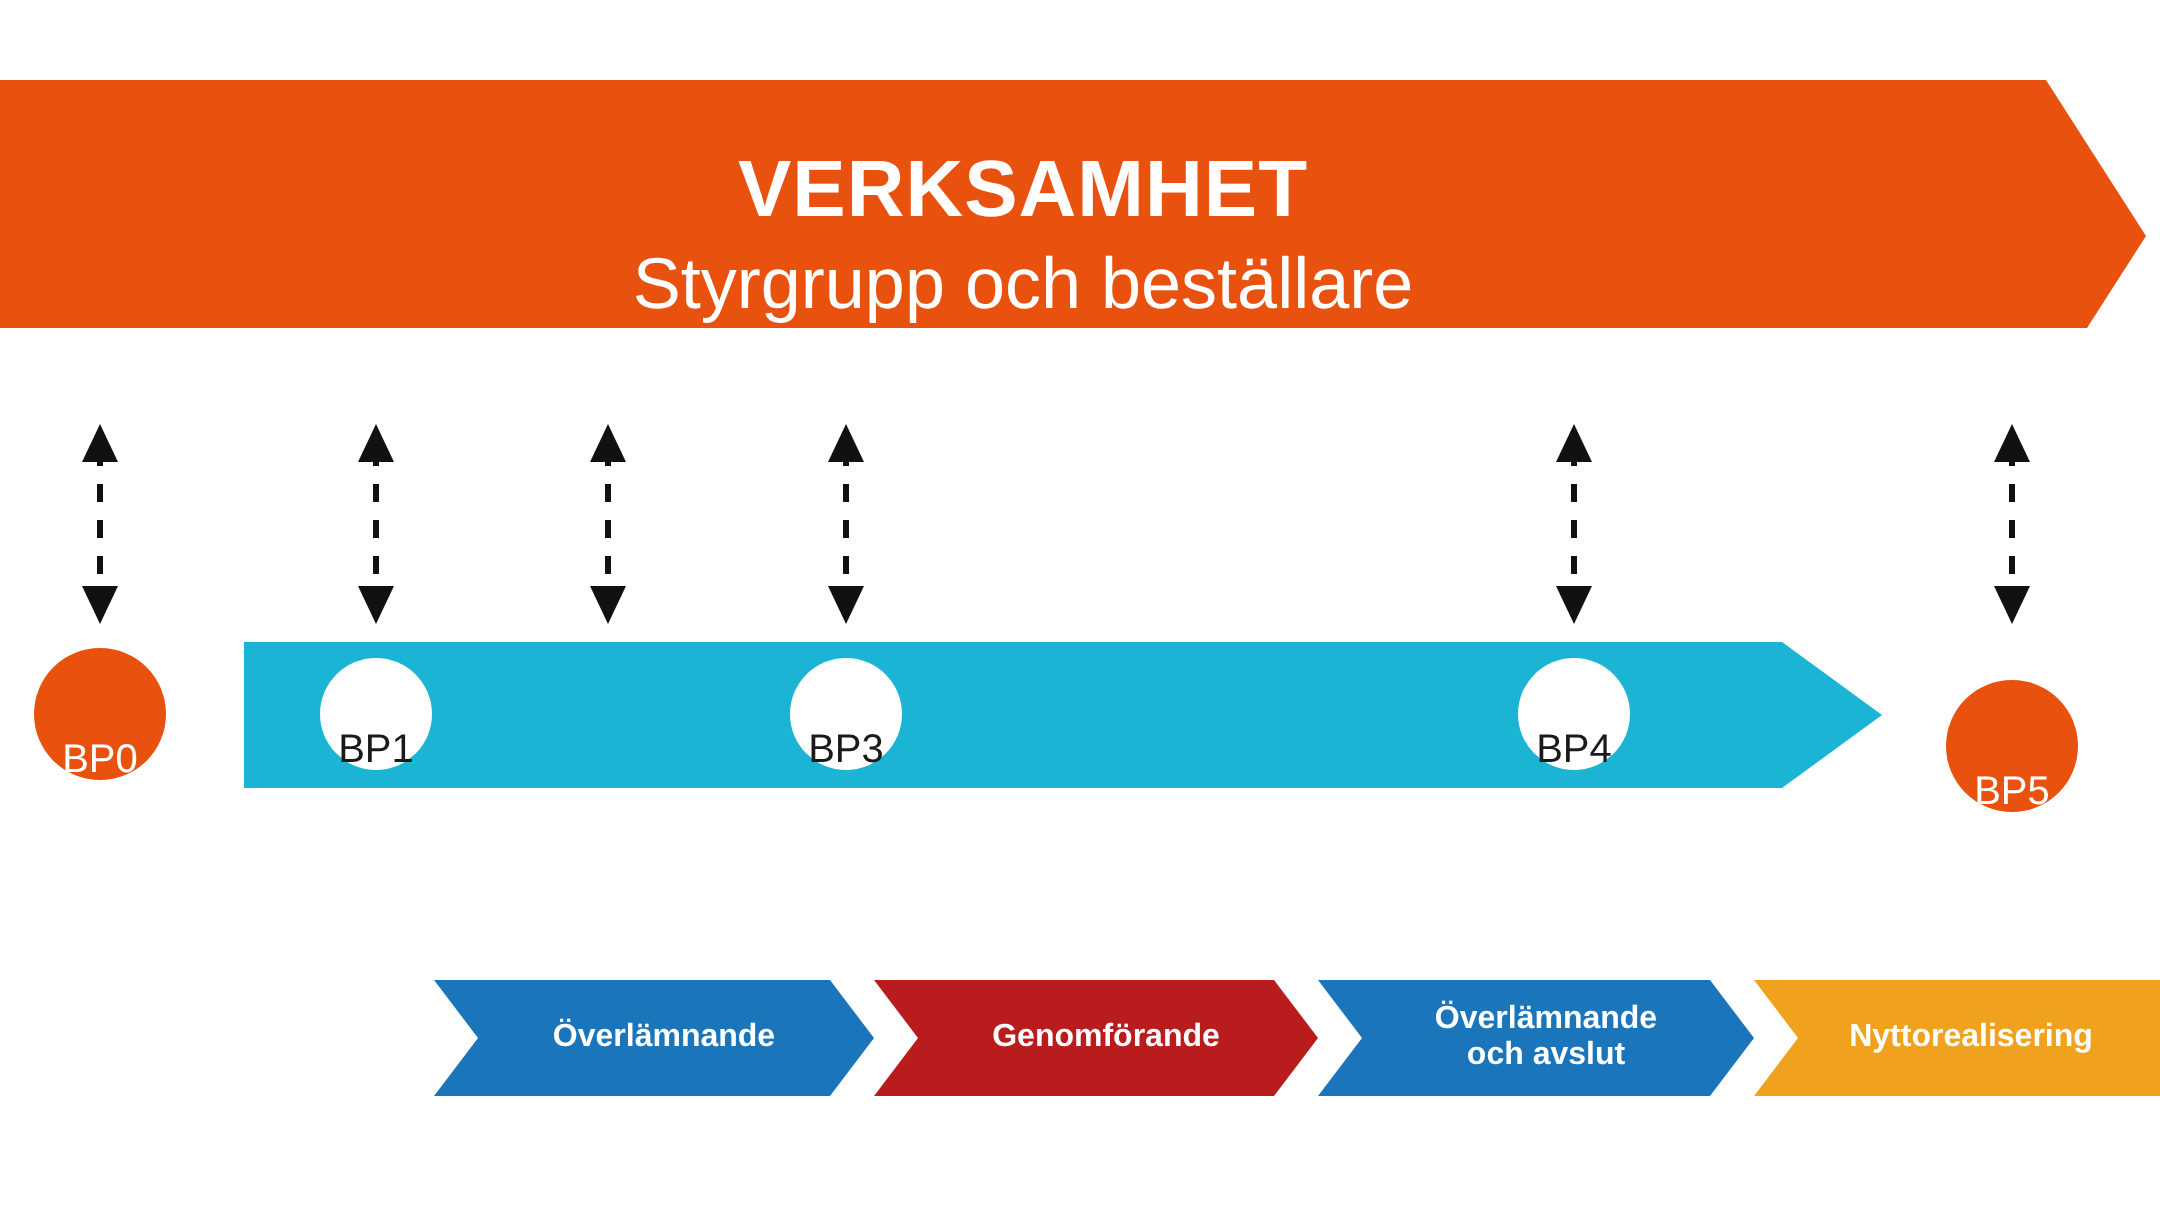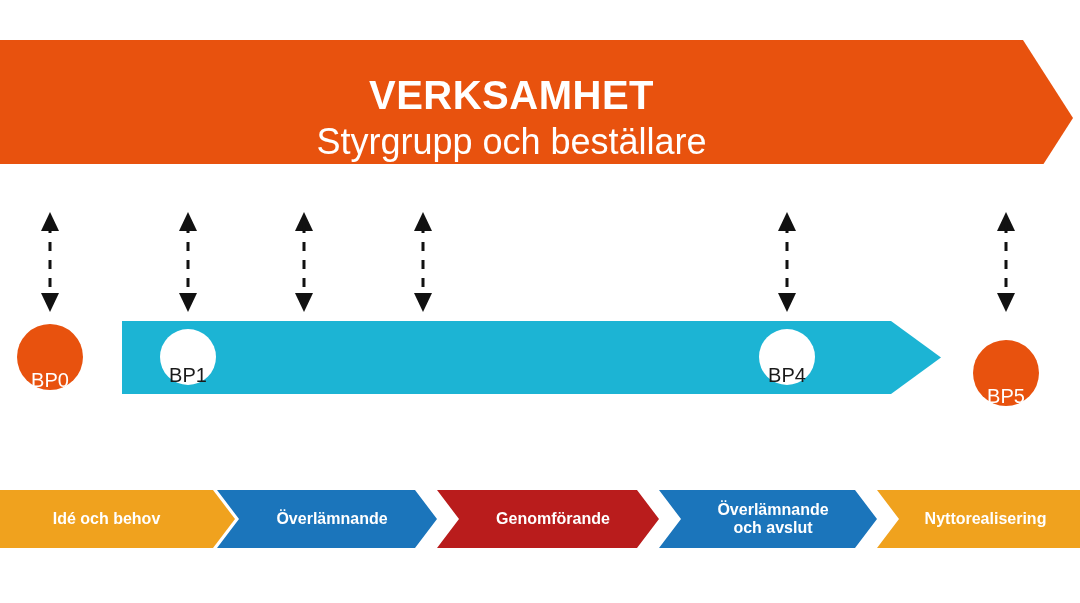--- a/index.html
+++ b/index.html
@@ -177,36 +177,34 @@
 
   <div class="bp bp-orange" style="left:17px; top:324px;">
     <span>BP0</span>
   </div>
 
   <div class="bp bp-white" style="left:160px; top:329px;">
     <span>BP1</span>
   </div>
 
 
+  <div class="bp bp-white" style="left:395px; top:329px;">
+    <span>BP3</span>
+  </div>
 
   <div class="bp bp-white" style="left:759px; top:329px;">
     <span>BP4</span>
   </div>
 
   <div class="bp bp-orange" style="left:973px; top:340px;">
     <span>BP5</span>
   </div>
 
   <div class="phasebar">
 
-    <div class="phase" style="left:0px; width:235px; background:#F0A21E;
-                clip-path:polygon(0 0, 213px 0, 235px 29px, 213px 58px, 0 58px);
-                -webkit-clip-path:polygon(0 0, 213px 0, 235px 29px, 213px 58px, 0 58px);">
-      <span class="phase-label" style="padding-right:22px;">Idé och behov</span>
-    </div>
 
     <div class="phase" style="left:217px; width:238px; background:#1B75BB;
                 clip-path:polygon(0 0, 198px 0, 220px 29px, 198px 58px, 0 58px, 22px 29px);
                 -webkit-clip-path:polygon(0 0, 198px 0, 220px 29px, 198px 58px, 0 58px, 22px 29px);">
       <span class="phase-label" style="padding-right:8px;">Överlämnande</span>
     </div>
 
     <div class="phase" style="left:437px; width:240px; background:#b91c1c;
                 clip-path:polygon(0 0, 200px 0, 222px 29px, 200px 58px, 0 58px, 22px 29px);
                 -webkit-clip-path:polygon(0 0, 200px 0, 222px 29px, 200px 58px, 0 58px, 22px 29px);">

